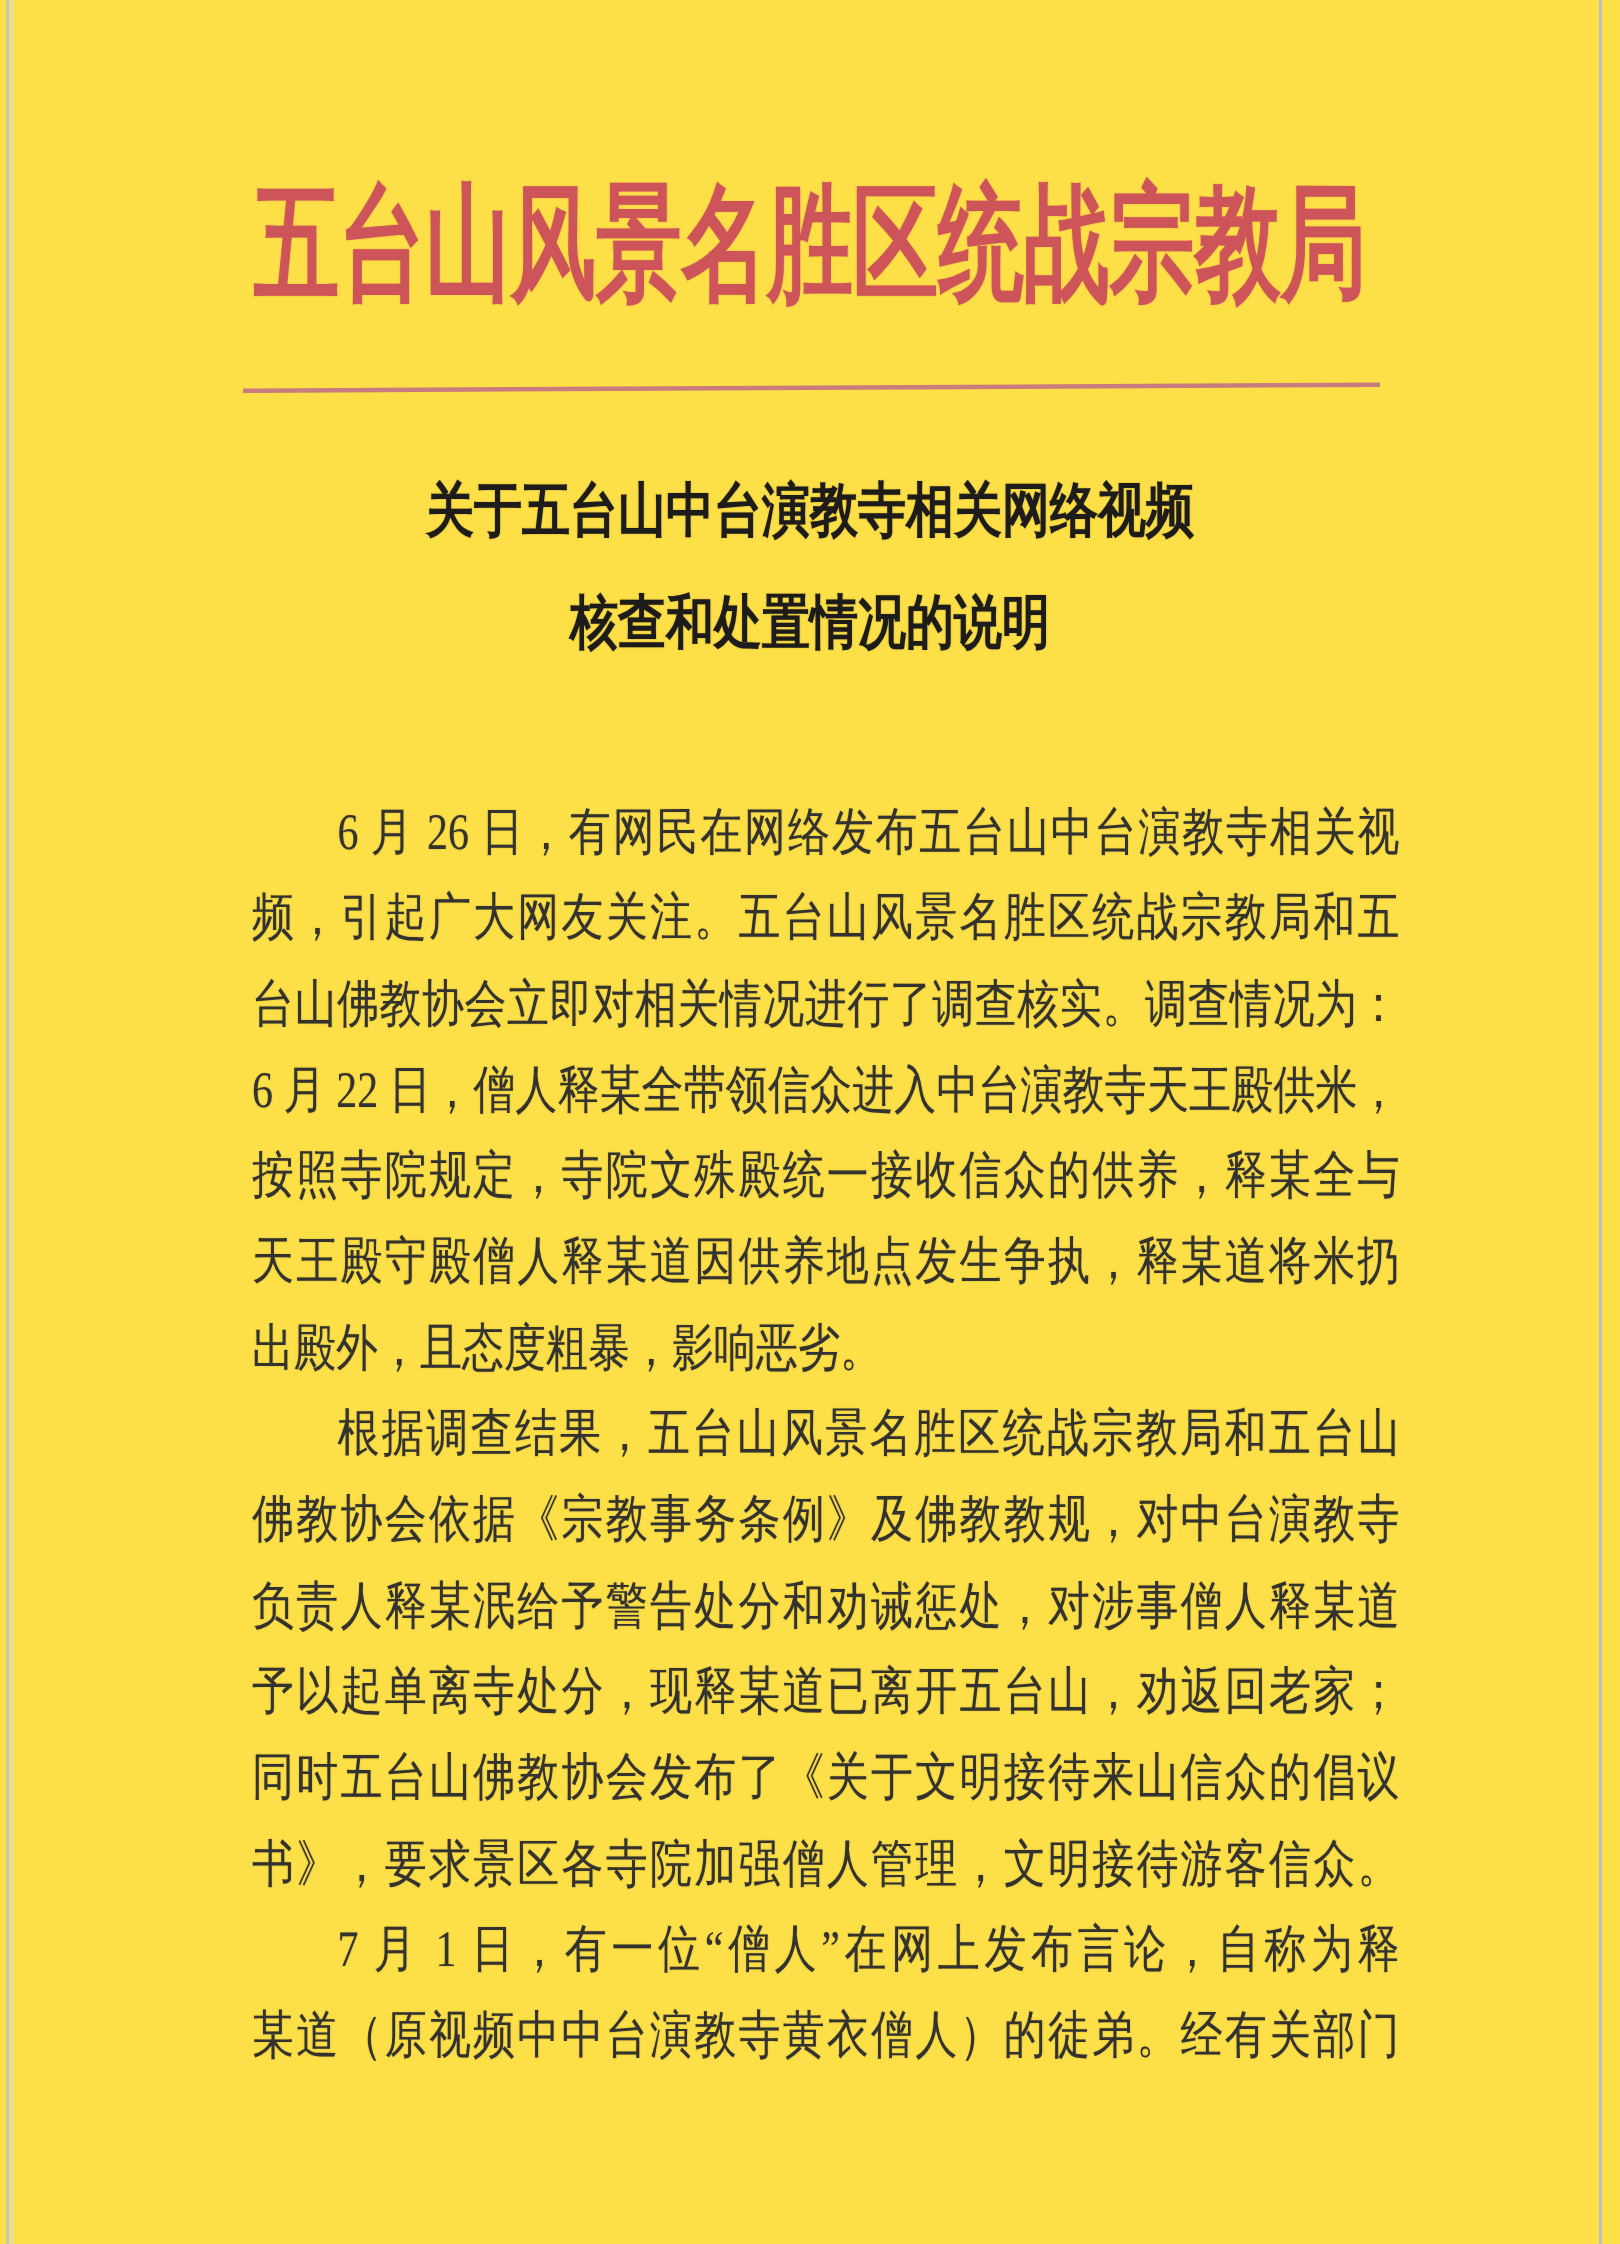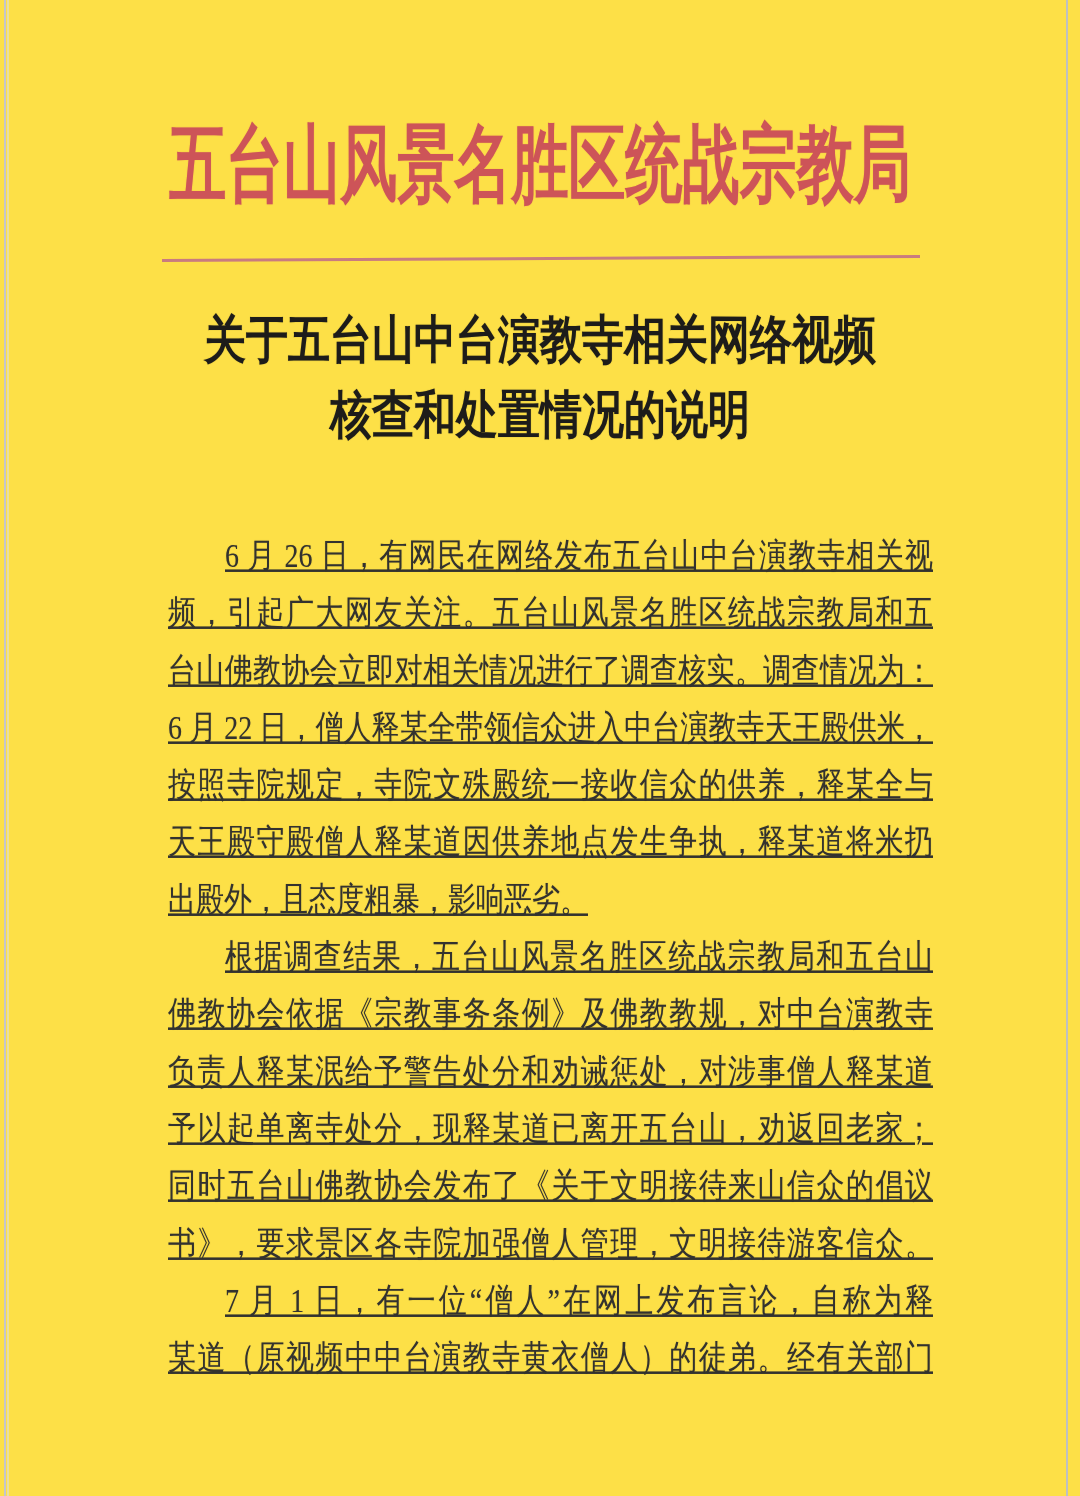--- a/index.html
+++ b/index.html
@@ -54,39 +54,38 @@
   }
   
   .title-block {
     position: absolute;
     left: 0;
     top: 303px;
     width: 1080px;
     text-align: center;
     color: #1d1c1a;
     font-weight: bold;
-    font-size: 42px;
+    font-size: 32px;
   }
   .title-line {
     height: 75px;
     line-height: 75px;
     transform: scaleY(1.22);
     transform-origin: 50% 50%;
     text-shadow: 0 0 1px rgba(20,20,20,.35);
     white-space: nowrap;
   }
   
   .body-block {
     position: absolute;
     left: 168px;
     top: 527px;
     width: 765px;
     font-size: 28px;
     color: #33322f;
-    text-decoration: underline;
   }
   .line {
     height: 57.3px;
     line-height: 57.3px;
     text-align: justify;
     text-justify: inter-character;
     transform: scaleY(1.22);
     transform-origin: 50% 50%;
     text-shadow: 0 0 1px rgba(40,40,40,.30);
     white-space: nowrap;

